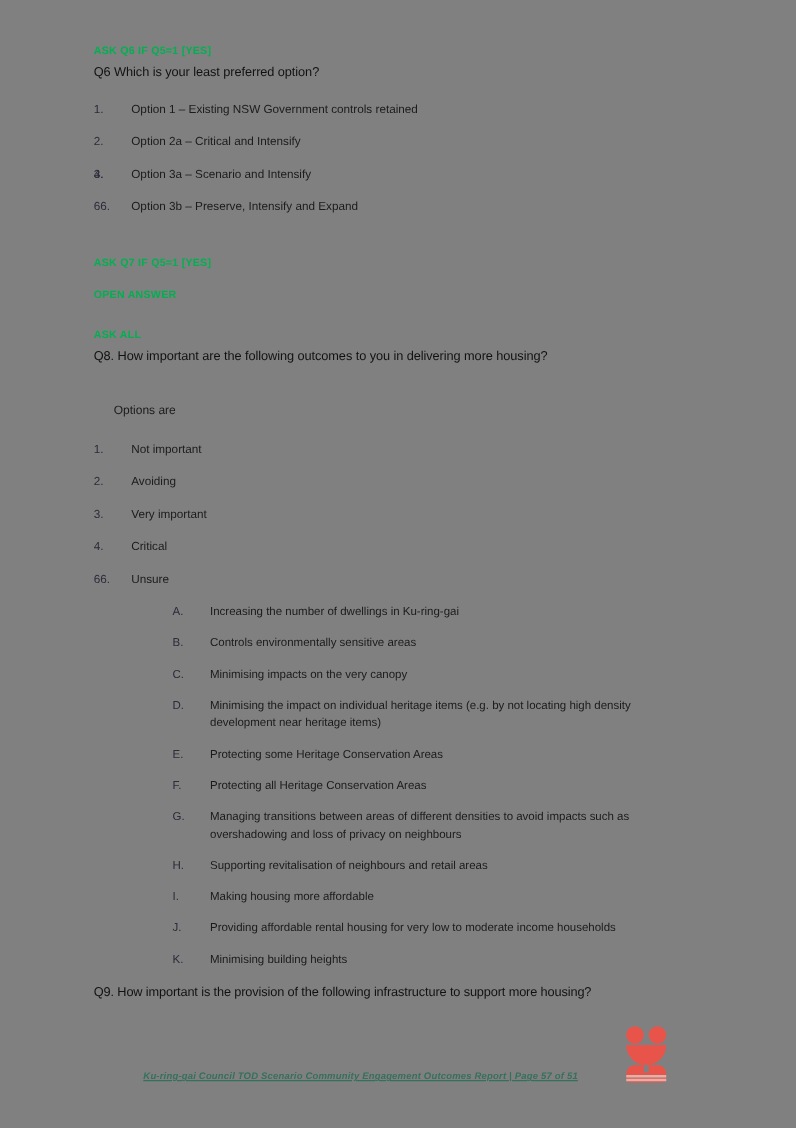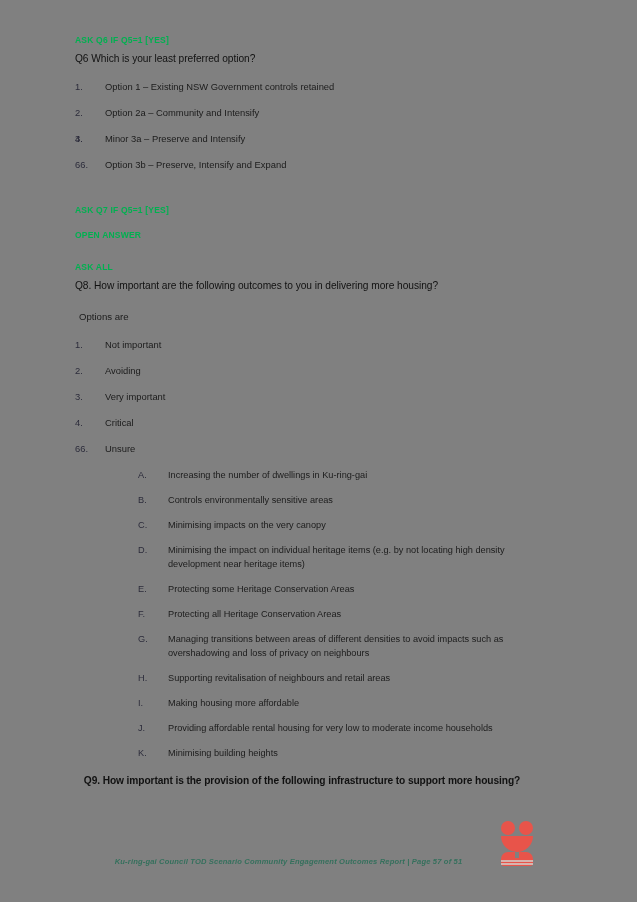--- a/index.html
+++ b/index.html
@@ -38,21 +38,21 @@
     font-weight: normal;
     line-height: 14px;
     margin: 6px 0 0 0;
     letter-spacing: -0.05px;
   }
 
   .plain {
     color: #1b1b1b;
     font-size: 9.6px;
     line-height: 14px;
-    margin: 4px;
+    margin: 16px;
   }
 
   
   .num-list {
     margin: 14px 0 0 0;
     padding: 0;
     list-style: none;
   }
   .num-list li {
     position: relative;
@@ -92,43 +92,43 @@
     position: absolute;
     left: 63px;
     top: 0;
     width: 24px;
     color: #2b2b3a;
   }
 
   .q9 {
     color: #111111;
     font-size: 10.2px;
-    font-weight: bold;
+    font-weight: normal;
     line-height: 14px;
     margin: 14px 0 0 0;
     letter-spacing: -0.1px;
-    text-align: center;
   }
 
   
   .footer {
     position: absolute;
     left: 0;
     right: 0;
     bottom: 34px;
     text-align: center;
   }
   .footer-text {
     display: inline-block;
     color: #2f6f5a;
     font-size: 7.6px;
     font-style: italic;
     font-weight: bold;
     letter-spacing: 0.15px;
     opacity: 0.92;
+    text-decoration: underline;
   }
 
   
   .logo {
     position: absolute;
     right: 41px;
     bottom: 36px;
     width: 36px;
     height: 48px;
   }
@@ -186,28 +186,28 @@
   <p class="routing">ASK Q6 IF Q5=1 [YES]</p>
   <p class="question">Q6 Which is your least preferred option?</p>
 
   <ul class="num-list">
     <li>
       <span class="marker">1.</span>
       <span>Option 1 – Existing NSW Government controls retained</span>
     </li>
     <li>
       <span class="marker">2.</span>
-      <span>Option 2a – Community and Intensify</span>
+      <span>Option 2a – Critical and Intensify</span>
     </li>
     <li>
       <span class="marker">3.</span>
     </li>
     <li>
       <span class="marker">4.</span>
-      <span>Minor 3a – Preserve and Intensify</span>
+      <span>Option 3a – Scenario and Intensify</span>
     </li>
     <li>
       <span class="marker">66.</span>
       <span>Option 3b – Preserve, Intensify and Expand</span>
     </li>
   </ul>
 
   <div class="gap-lg"></div>
 
   <p class="routing">ASK Q7 IF Q5=1 [YES]</p>

